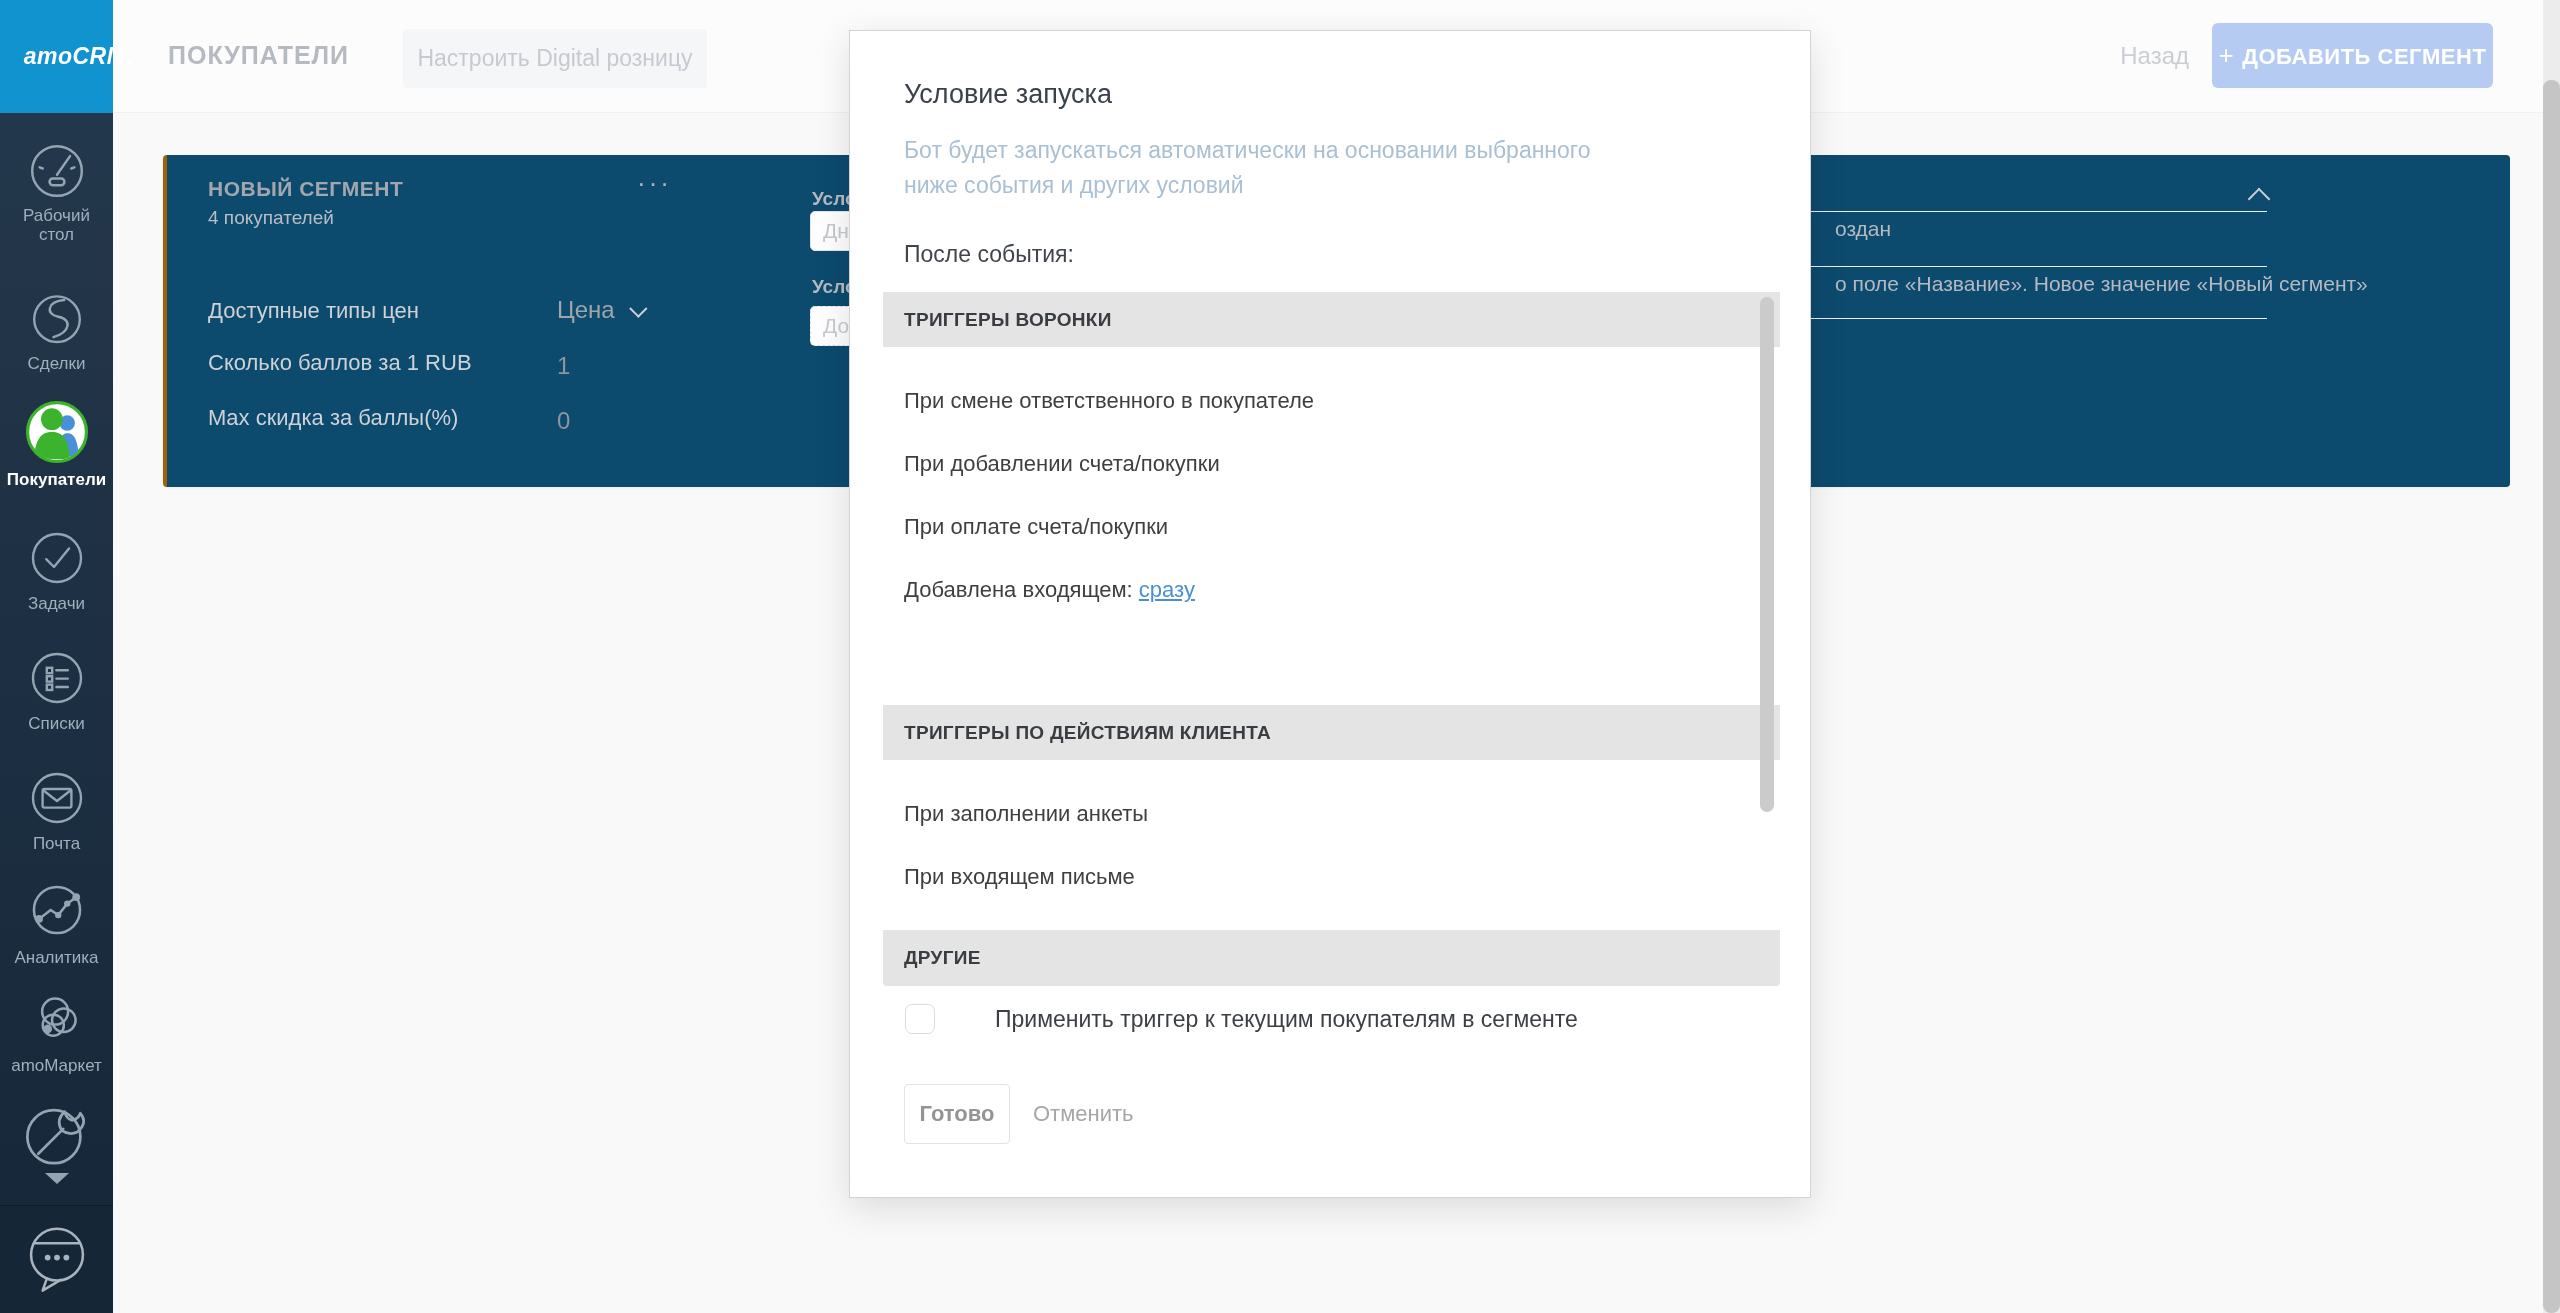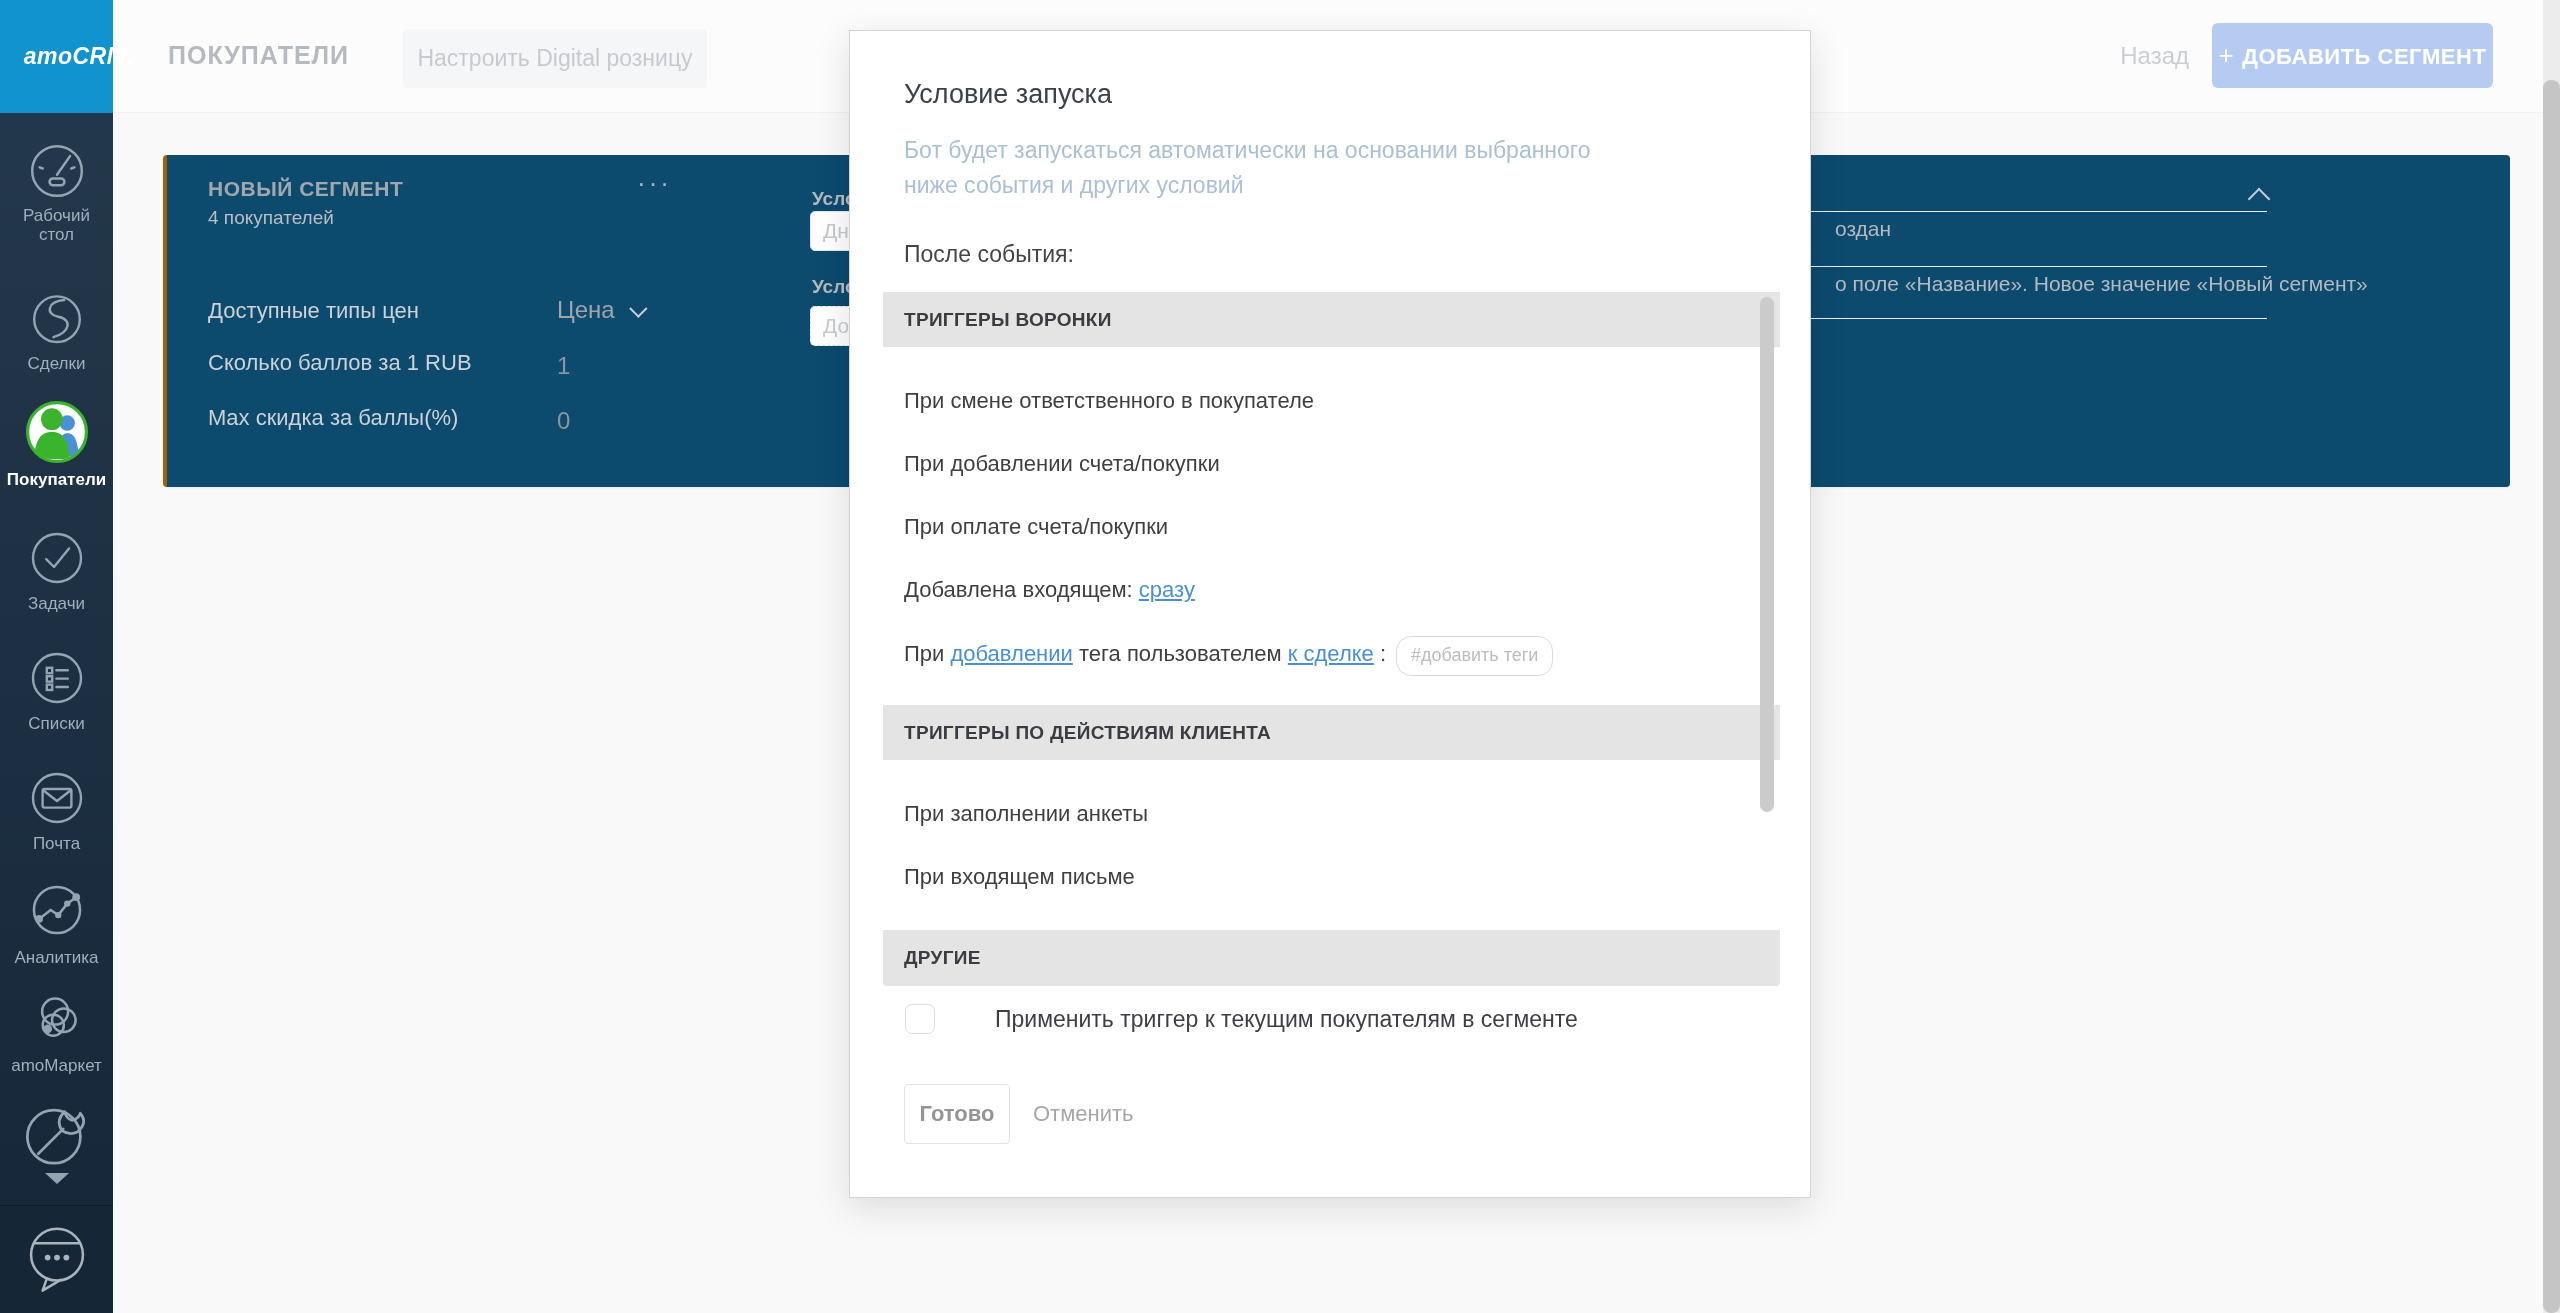--- a/index.html
+++ b/index.html
@@ -282,23 +282,20 @@
     </div>
 
     <div class="trigger-item" style="top:94px">При смене ответственного в покупателе</div>
     <div class="trigger-item" style="top:157px">При добавлении счета/покупки</div>
     <div class="trigger-item" style="top:220px">При оплате счета/покупки</div>
 
     <div class="trigger-item" style="top:283px">
       <span>Добавлена входящем: </span><a>сразу</a>
     </div>
 
-    <div class="trigger-item" style="top:344px">
-      <span>При </span><a>добавлении</a><span> тега пользователем </span><a>к сделке</a><span> :</span><span class="tag-pill">#добавить теги</span>
-    </div>
 
     <div class="list-header" style="top:413px">
       <span>ТРИГГЕРЫ ПО ДЕЙСТВИЯМ КЛИЕНТА</span>
     </div>
 
     <div class="trigger-item" style="top:507px">При заполнении анкеты</div>
     <div class="trigger-item" style="top:570px">При входящем письме</div>
 
     <div class="list-header last" style="top:638px;height:56px">
       <span>ДРУГИЕ</span>

